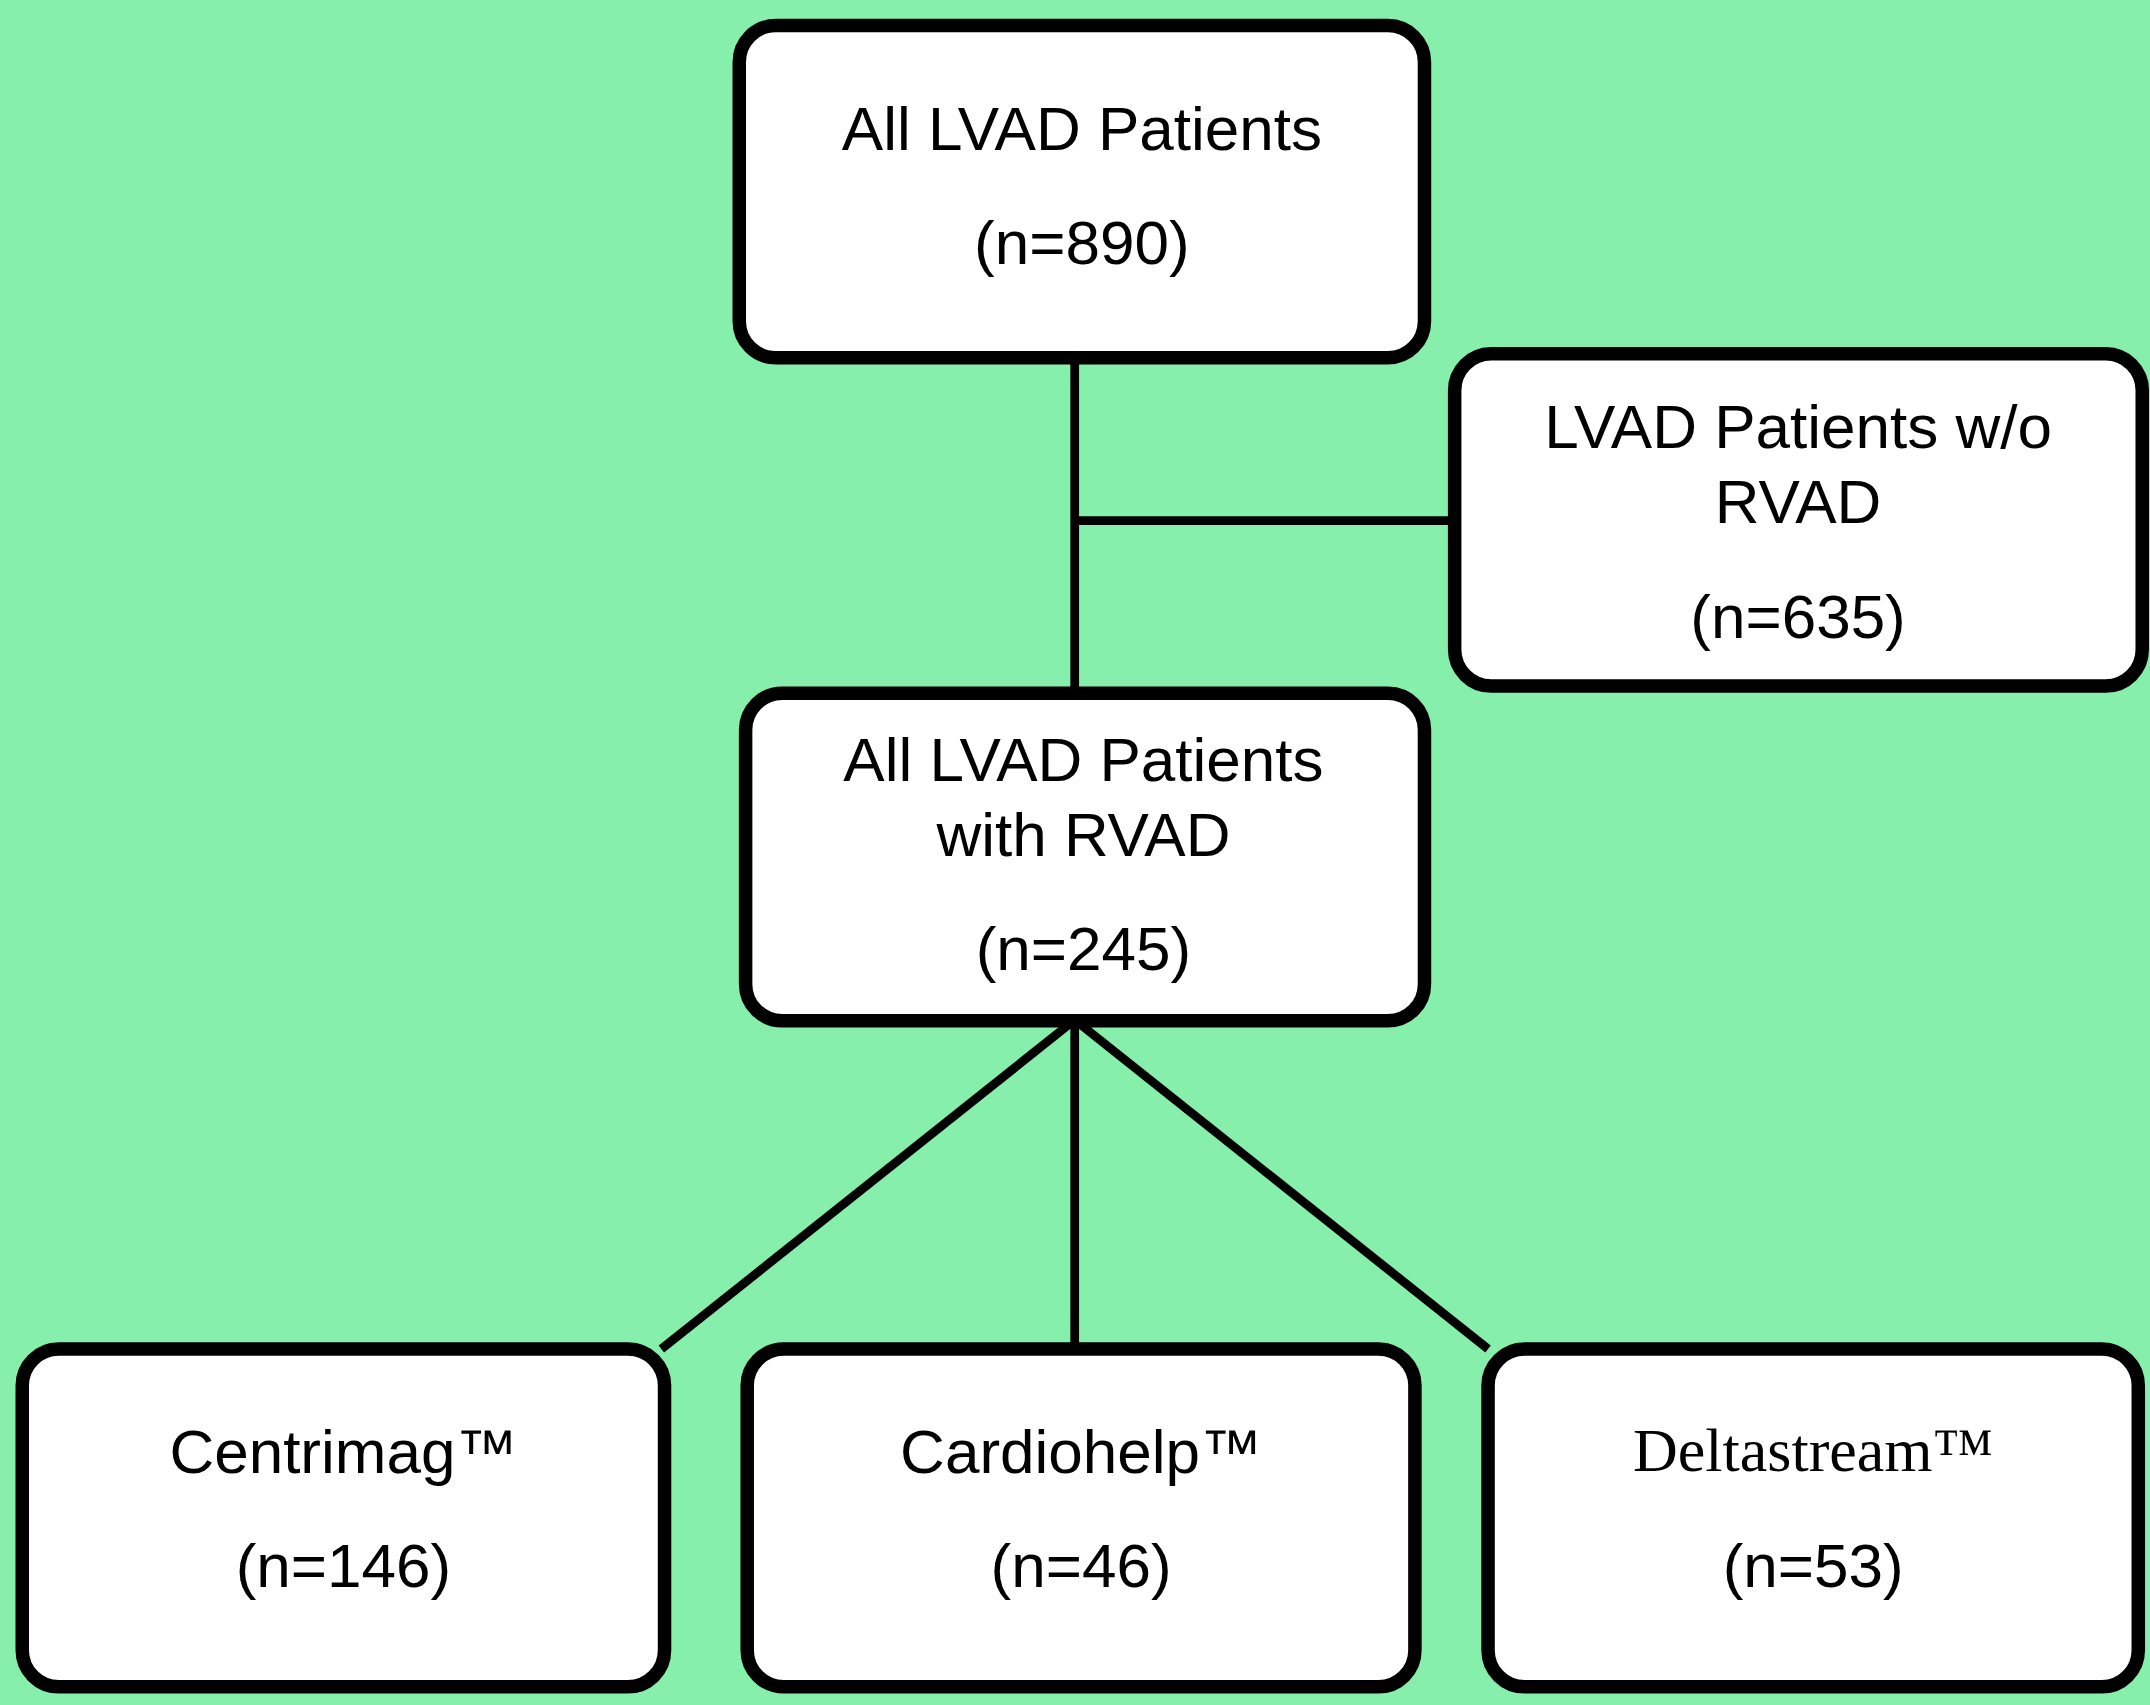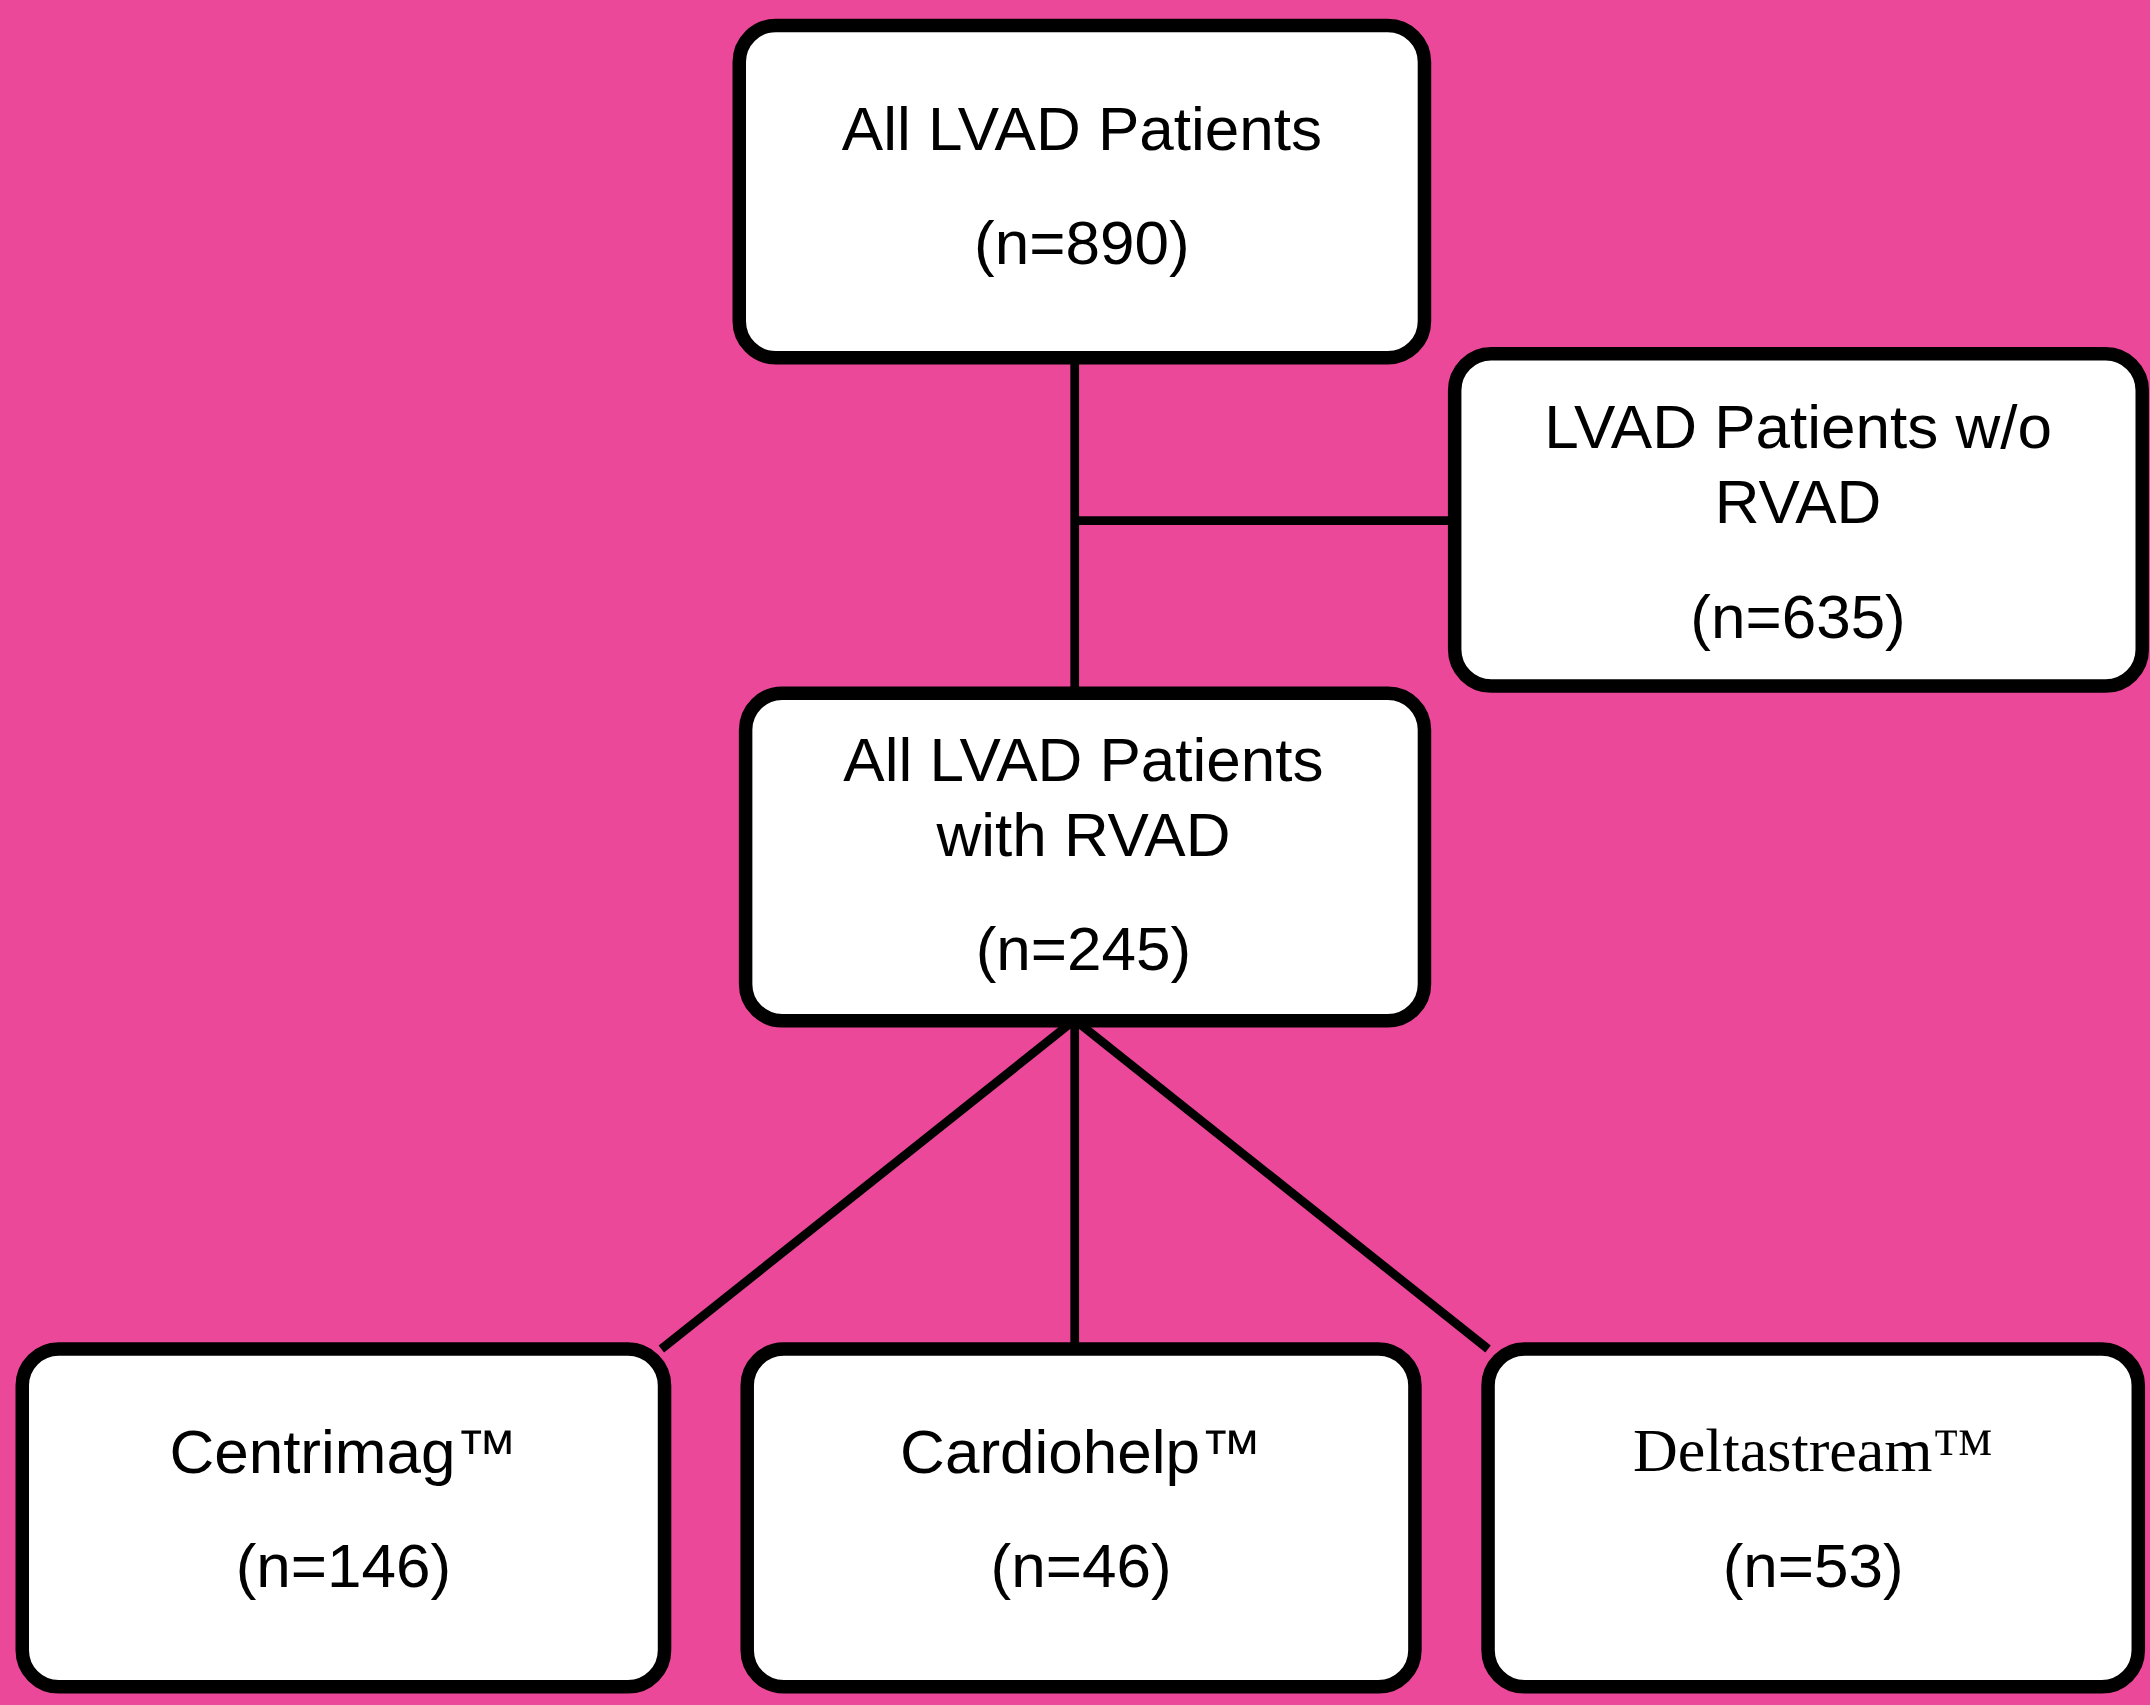--- a/index.html
+++ b/index.html
@@ -4,21 +4,21 @@
 <style>
   html, body {
     margin: 0;
     padding: 0;
     background: #ffffff;
   }
   #canvas {
     position: relative;
     width: 2151px;
     height: 1706px;
-    background: #ec4899;
+    background: #86efac;
     overflow: hidden;
   }
   svg.flow {
     position: absolute;
     left: 0;
     top: 0;
     width: 2151px;
     height: 1706px;
     display: block;
   }

